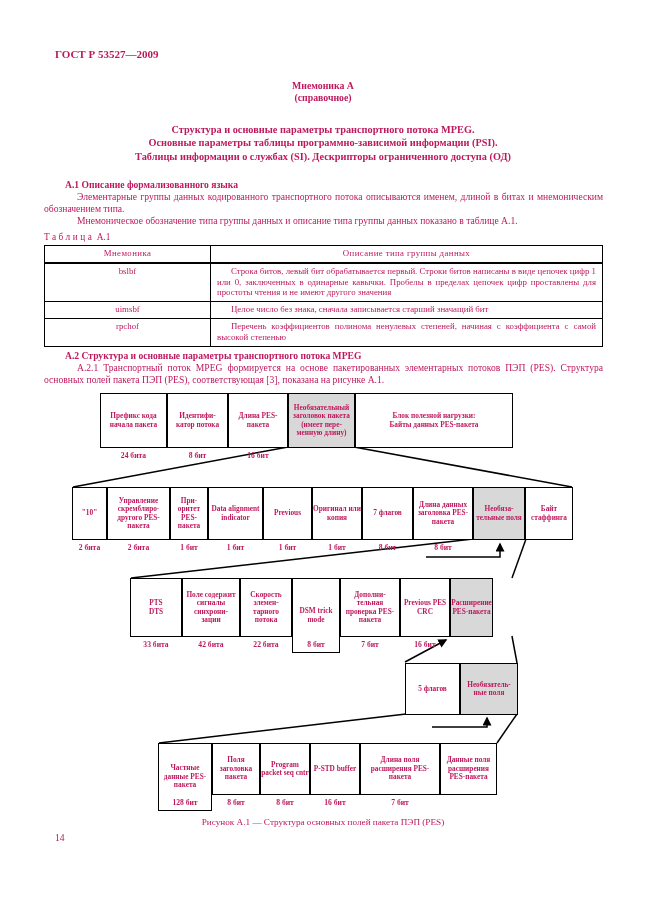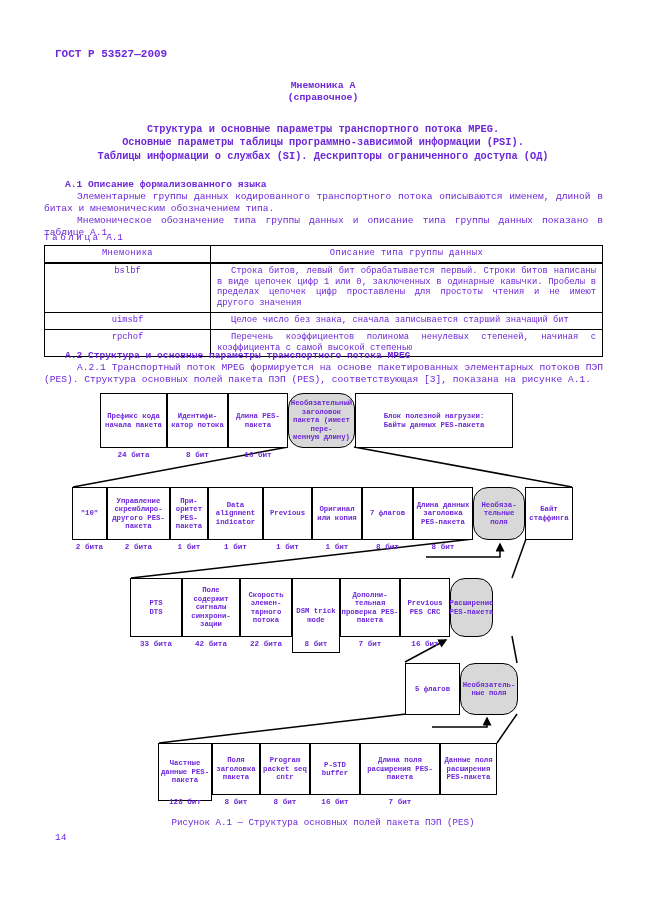--- a/index.html
+++ b/index.html
@@ -1,17 +1,17 @@
 <!DOCTYPE html>
 <html><head>
 <meta charset="utf-8">
 <style>
   html,body{margin:0;padding:0;background:#fff;}
   .page{position:relative;width:646px;height:913px;background:#fff;
-        font-family:Liberation Mono, monospace;color:#6d28d9;overflow:hidden;}
+        font-family:Liberation Serif, serif;color:#be185d;overflow:hidden;}
   .doc-number{position:absolute;left:55px;top:48px;font-size:11px;font-weight:bold;}
   .appendix-label{position:absolute;left:0;right:0;top:80px;text-align:center;font-weight:bold;font-size:9.8px;}
   .appendix-kind{position:absolute;left:0;right:0;top:92px;text-align:center;font-weight:bold;font-size:9.8px;}
   .doc-title{position:absolute;left:20px;right:20px;top:123px;text-align:center;font-weight:bold;
              font-size:10.3px;line-height:13.4px;}
   .h{position:absolute;left:65px;font-weight:bold;font-size:9.6px;}
   .h-a1{top:179px;text-align:right;} .h-a2{top:350px;}
   .body-p{position:absolute;left:44px;width:559px;font-size:9.6px;line-height:11.8px;
           text-align:justify;text-indent:33px;margin:0;}
   .p-a1-1{top:191px;} .p-a1-2{top:215px;} .p-a2-1{top:362px;}
@@ -23,21 +23,21 @@
   .t1 th{font-weight:normal;text-align:center;letter-spacing:0.4px;border-bottom:2.2px solid #000;}
   .t1 td.mn{text-align:center;}
   .t1 td.desc{text-align:justify;text-indent:14px;}
   .diagram{position:absolute;left:60px;top:390px;width:546px;height:432px;}
   .dlines{position:absolute;left:0;top:0;}
   .dlines line,.dlines polyline{stroke:#000;stroke-width:1.5;fill:none;}
   .dcell{position:absolute;box-sizing:border-box;border:1.6px solid #000;background:#fff;
          display:flex;align-items:center;justify-content:center;text-align:center;
          font-weight:bold;font-size:7.3px;line-height:8.4px;padding:1px 0;}
   .dcell>span{white-space:pre-line;}
-  .dcell.g{background:#d8d8d8;border-radius:15px;}
+  .dcell.g{background:#d8d8d8;}
   .dbit{position:absolute;text-align:center;font-weight:bold;font-size:7.6px;}
   .fig-caption{position:absolute;left:0;right:0;top:817px;text-align:center;font-size:9.2px;}
   .page-num{position:absolute;left:55px;top:832px;font-size:9.6px;}
 </style>
 </head>
 <body>
 
 <div class="page">
 
   <div class="doc-number">ГОСТ Р 53527—2009</div>
@@ -207,21 +207,21 @@
     <div class="dbit" style="left:340px;top:250px;width:50px">16 бит</div>
 
     <div class="dcell" style="left:345px;top:273px;width:55px;height:52px">
         <span>5 флагов</span>
       </div>
     <div class="dcell g" style="left:400px;top:273px;width:58px;height:52px">
         <span>Необязатель-
 ные поля</span>
       </div>
 
-    <div class="dcell" style="left:98px;top:353px;width:54px;height:58px">
+    <div class="dcell" style="left:98px;top:353px;width:54px;height:68px">
         <span>Частные данные PES-
 пакета</span>
       </div>
     <div class="dcell" style="left:152px;top:353px;width:48px;height:52px">
         <span>Поля заголовка пакета</span>
       </div>
     <div class="dcell" style="left:200px;top:353px;width:50px;height:52px">
         <span>Program packet seq cntr</span>
       </div>
     <div class="dcell" style="left:250px;top:353px;width:50px;height:52px">

